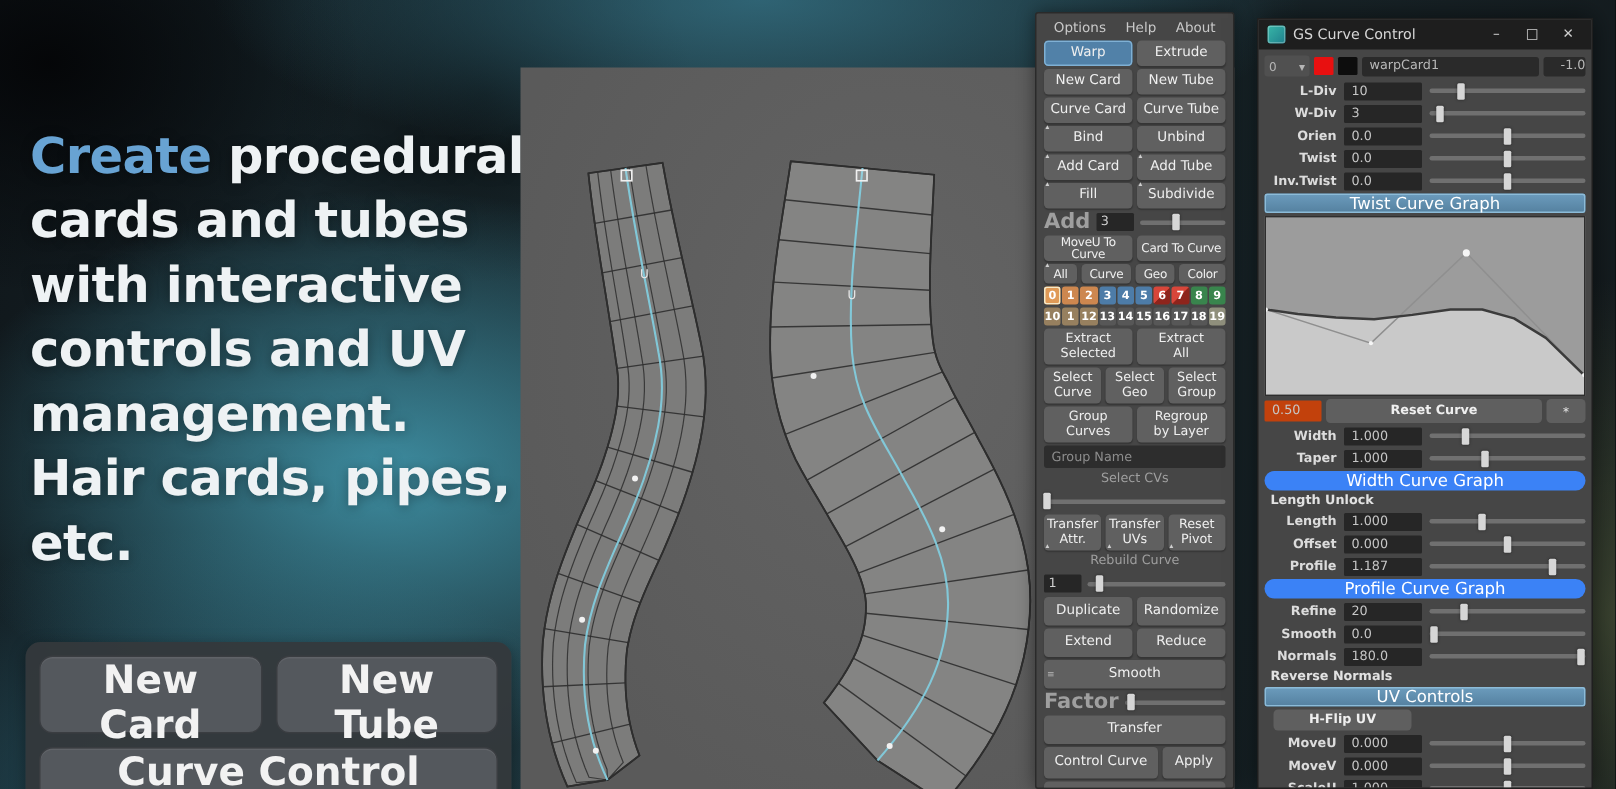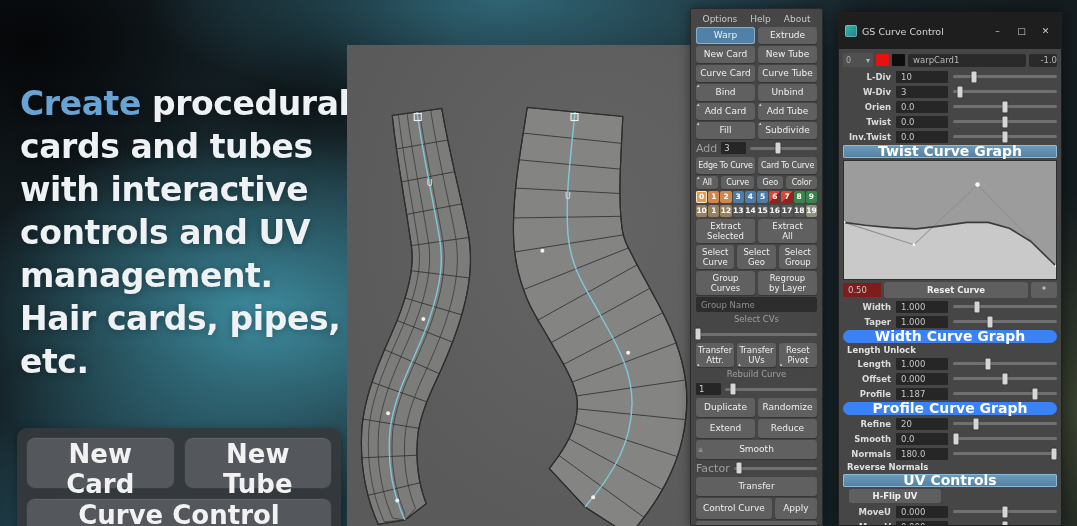--- a/index.html
+++ b/index.html
@@ -40,48 +40,48 @@
   .pal-row{display:flex;gap:1px;flex:none;height:12px}
   .pal{flex:1;border:none;border-radius:2px;font-size:7.5px;font-weight:700;color:#fff;padding:0;line-height:12px;text-align:center;font-family:inherit}
   .pal-orange{background:#cd874f}.pal-blue{background:#4d7ca8}
   .pal-red{background:linear-gradient(135deg,#d8463a 49%,#8e241c 51%)}
   .pal-green{background:#39854d}.pal-tan{background:#97805f}.pal-gray{background:#575757}.pal-sand{background:#8f8f7c}
   .pal.sel{box-shadow:inset 0 0 0 1px #f5e9c8;background:#e09a56}
   .tb-input{flex:none;height:15px;background:#2d2d2d;border:none;border-radius:2px;color:#bdbdbd;font-size:8.5px;padding:0 5px;font-family:inherit}
   .tb-input::placeholder{color:#8d8d8d}
   .dim-label{flex:none;height:11px;line-height:11px;text-align:center;color:#9f9f9f;font-size:8.5px;font-weight:400}
   .tb-sliderrow{flex:none;display:flex;align-items:center;gap:4px;height:14px}
-  .tlab{color:#9f9f9f;font-size:11px;font-weight:400;flex:none}
+  .tlab{color:#9f9f9f;font-size:14px;font-weight:700;flex:none}
   .tval{width:22px;height:12px;background:#262626;color:#cfcfcf;font-size:8.5px;line-height:12px;padding-left:3px;border-radius:1px;flex:none}
   .track{position:relative;flex:1;height:3px;background:#707070;border-radius:2px}
   .handle{position:absolute;top:50%;transform:translate(-50%,-50%);width:5px;height:11px;background:#d6d6d6;border-radius:1px;box-shadow:0 0 2px rgba(0,0,0,.5)}
   
   .ccwin{position:absolute;left:838px;top:12px;width:224px;height:514px;background:#464646;border:1px solid #1f1f1f;box-sizing:border-box;overflow:hidden;display:flex;flex-direction:column;box-shadow:0 0 16px rgba(0,0,0,.55)}
-  .titlebar{flex:none;height:36px;background:#1e1e1e;display:flex;align-items:center;padding:0 6px;gap:5px;color:#d6d6d6;font-size:9.5px}
+  .titlebar{flex:none;height:20px;background:#1e1e1e;display:flex;align-items:center;padding:0 6px;gap:5px;color:#d6d6d6;font-size:9.5px}
   .winicon{width:12px;height:12px;border-radius:2px;flex:none;background:linear-gradient(135deg,#38b7a8 0%,#1f7f8c 100%);box-shadow:inset 0 0 0 1px rgba(255,255,255,.28)}
   .wintitle{flex:1}
   .winbtn{width:19px;text-align:center;font-size:9px;color:#cfcfcf;cursor:default}
   .winbody{flex:1;display:flex;flex-direction:column;gap:2px;padding:3px 4px;overflow:hidden}
   .combo-row{flex:none;height:16px;display:flex;gap:3px;align-items:center}
   .combo{width:30px;height:14px;background:#505050;border-radius:2px;color:#b5b5b5;font-size:8px;display:flex;align-items:center;justify-content:space-between;padding:0 3px;box-sizing:border-box}
   .swatch{width:13px;height:12px;border-radius:1px;flex:none}
   .swatch.red{background:#e81010}.swatch.black{background:#0d0d0d}
   .namefield{flex:1;height:13px;background:#2a2a2a;border-radius:2px;color:#b9b9b9;font-size:8.5px;line-height:13px;padding:0 5px}
   .auxfield{width:28px;height:13px;background:#2a2a2a;border-radius:2px;color:#b9b9b9;font-size:8.5px;line-height:13px;text-align:right;flex:none}
   .slist{flex:none;display:flex;flex-direction:column;gap:2px}
   .srow{display:flex;align-items:center;height:13px;gap:5px}
   .slab{width:48px;text-align:right;color:#dcdcdc;font-size:8.5px;font-weight:700;flex:none}
   .sval{width:52px;height:12px;background:#262626;border-radius:1px;color:#c7c7c7;font-size:8.5px;line-height:12px;padding-left:5px;flex:none;box-sizing:border-box}
-  .hdr{flex:none;height:13px;line-height:13px;text-align:center;font-size:14px;font-weight:700;color:#fff;border-radius:2px}
+  .hdr{flex:none;height:13px;line-height:13px;text-align:center;font-size:11px;font-weight:400;color:#fff;border-radius:2px}
   .hdr.blue{background:linear-gradient(#6c9cbd,#54809f);box-shadow:inset 0 0 0 1px #8cbbd8}
   .hdr.gray{background:#3b82f6;border-radius:7px}
   .graphbox{flex:none;height:118px;background:#9c9c9c;border:1px solid #2e2e2e;position:relative}
   .graphbox svg{position:absolute;inset:0;width:100%;height:100%}
   .reset-row{flex:none;height:16px;display:flex;gap:3px;align-items:center}
-  .reset-val{width:38px;height:14px;background:#7f1d1d;border-radius:1px;color:#c7c7c7;font-size:8.5px;line-height:14px;padding-left:5px;box-sizing:border-box}
+  .reset-val{width:38px;height:14px;background:#c2410c;border-radius:1px;color:#c7c7c7;font-size:8.5px;line-height:14px;padding-left:5px;box-sizing:border-box}
   .reset-btn{flex:1;height:16px;background:#5f5f5f;border:none;border-radius:3px;color:#efefef;font-size:8.5px;font-weight:700;font-family:inherit}
   .reset-aux{width:26px;height:16px;background:#5f5f5f;border:none;border-radius:3px;color:#efefef;font-size:8px;font-family:inherit;flex:none}
   .chk-label{flex:none;height:10px;line-height:10px;color:#e2e2e2;font-size:8.5px;font-weight:700;padding-left:4px}
   .hflip{flex:none;width:92px;height:14px;background:#5f5f5f;border:none;border-radius:3px;color:#efefef;font-size:8.5px;font-weight:700;font-family:inherit;margin-left:6px}
 </style>
 </head>
 <body>
 
 <div class="stage">
   <div class="bg"></div>
@@ -195,21 +195,21 @@
         <button class="tbtn">Subdivide<span class="hint tl">▴</span></button>
       </div>
     <div class="tb-sliderrow">
         <span class="tlab">Add</span>
         <span class="tval">3</span>
         <div class="track">
           <div class="handle" style="left: 42%;"></div>
         </div>
       </div>
     <div class="grid c2 h17 tight">
-        <button class="tbtn">Edge To Curve</button>
+        <button class="tbtn">MoveU To Curve</button>
         <button class="tbtn">Card To Curve</button>
       </div>
     <div class="grid c4 h13 tight">
         <button class="tbtn">All<span class="hint tl">▴</span></button>
         <button class="tbtn">Curve</button>
         <button class="tbtn">Geo</button>
         <button class="tbtn">Color</button>
       </div>
     <div class="pal-row">
         <button class="pal pal-orange sel">0</button>

